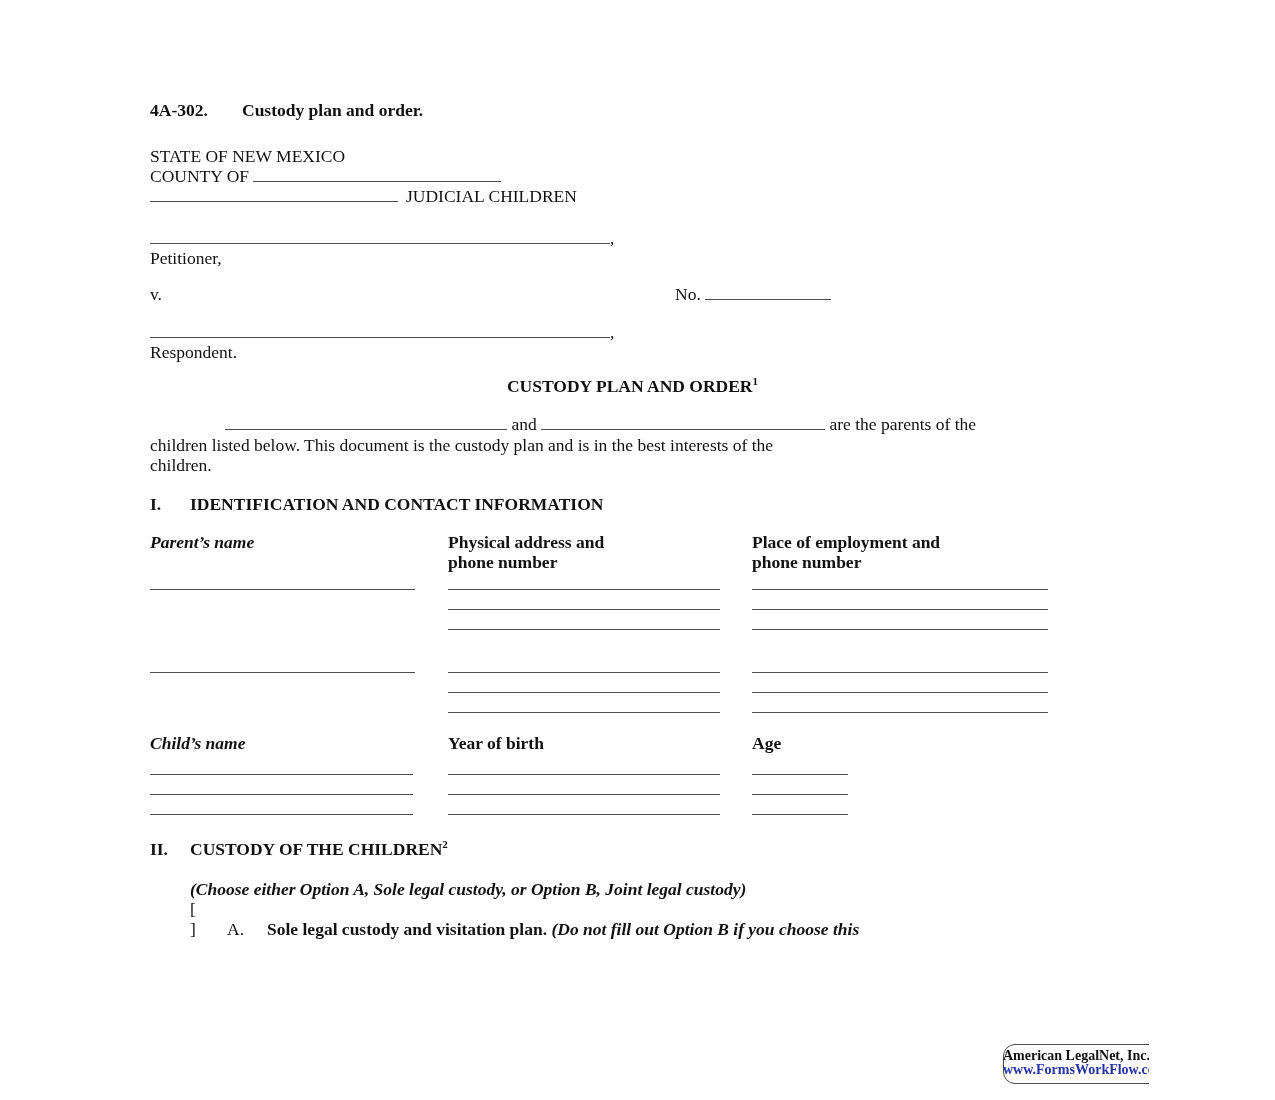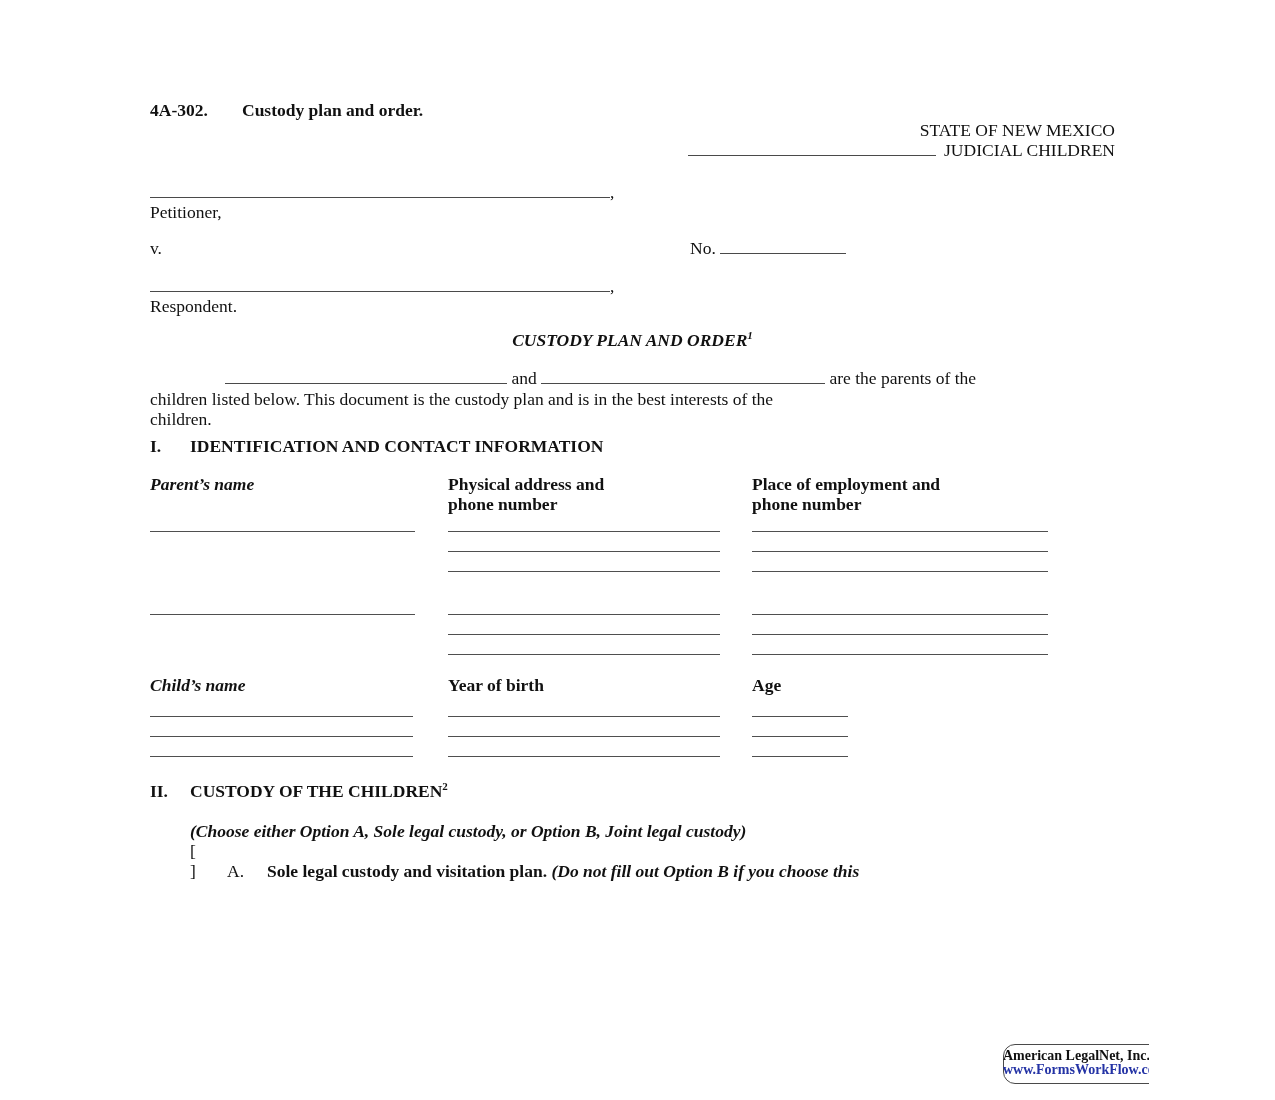--- a/index.html
+++ b/index.html
@@ -9,34 +9,34 @@
   .b{font-weight:bold;}
   .i{font-style:italic;}
   sup{font-size:11px;line-height:0;vertical-align:super;font-weight:bold;}
   
   .bl{display:inline-block;height:14px;border-bottom:1.3px solid #4a4a4a;vertical-align:baseline;}
   .tab{display:inline-block;height:1px;}
   
   .statute{font-weight:bold;}
   .statute .num{display:inline-block;width:92px;}
   
-  .caption{text-align:right;}
+  .caption{margin-top:26px;}
   .jd{margin-left:8px;}
   
   .party1{margin-top:22px;}
   .vrow{margin-top:16px;position:relative;height:20px;}
-  .nogrp{position:absolute;left:540px;top:0;}
+  .nogrp{position:absolute;left:525px;top:0;}
   .party2{margin-top:18px;}
   
-  .mainhead{margin-top:14px;text-align:center;font-weight:bold;font-style:italic;}
+  .mainhead{margin-top:14px;text-align:center;font-weight:bold;}
   
   .intro{margin-top:18px;line-height:20.5px;}
   
   .sechead{font-weight:bold;}
-  .sec1{margin-top:6px;font-family:Liberation Serif, serif;}
+  .sec1{margin-top:18px;font-family:Liberation Serif, serif;}
   .secnum{display:inline-block;width:40px;}
   
   .trow{display:flex;}
   .c1{width:298px;font-style:italic;}
   .c2{width:304px;}
   .c3{width:363px;}
   .pheaders{margin-top:18px;font-weight:bold;}
   .hw2{display:block;width:205px;}
   .hw3{display:block;width:200px;}
   .ln{border-bottom:1.2px solid #4f4f4f;}
@@ -80,20 +80,24 @@
 <div class="page">
   <div class="content">
 
     <div class="statute">
       <span class="num">4A-302.</span><span>Custody plan and order.</span>
     </div>
 
     <div class="caption">
       <div>STATE OF NEW MEXICO</div>
       <div>
+        <span>COUNTY OF</span>
+        <span class="bl" style="width:248px"></span>
+      </div>
+      <div>
         <span class="bl" style="width:248px"></span><span class="jd">JUDICIAL CHILDREN</span>
       </div>
     </div>
 
     <div class="party1">
       <div>
         <span class="bl" style="width:460px"></span><span>,</span>
       </div>
       <div>Petitioner,</div>
     </div>

